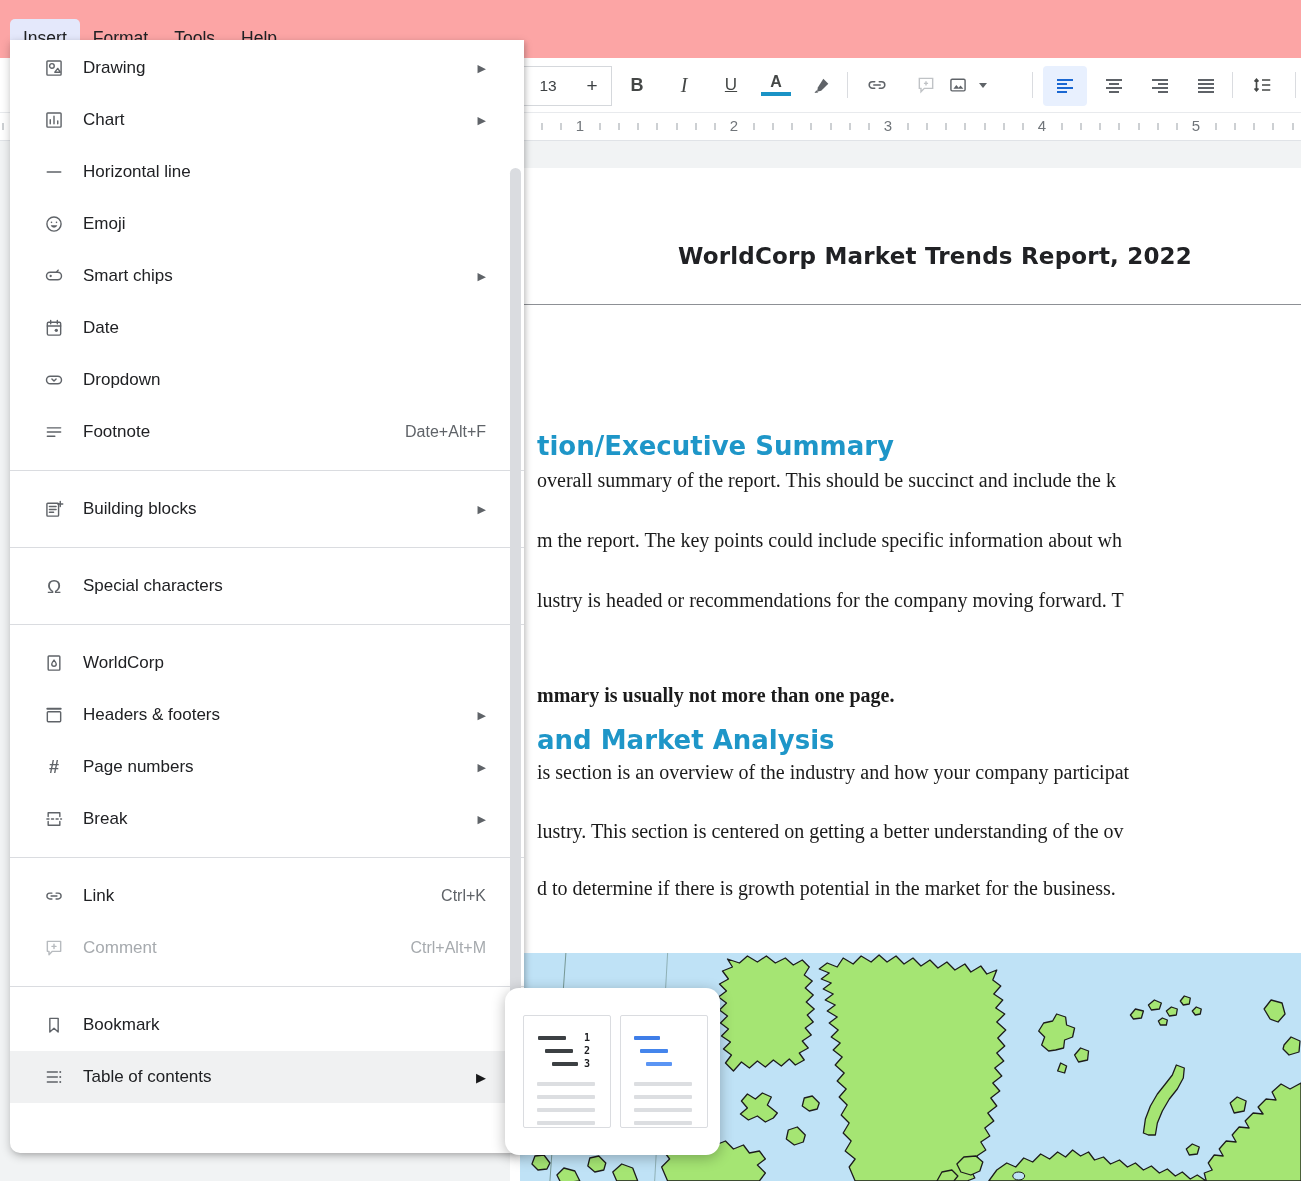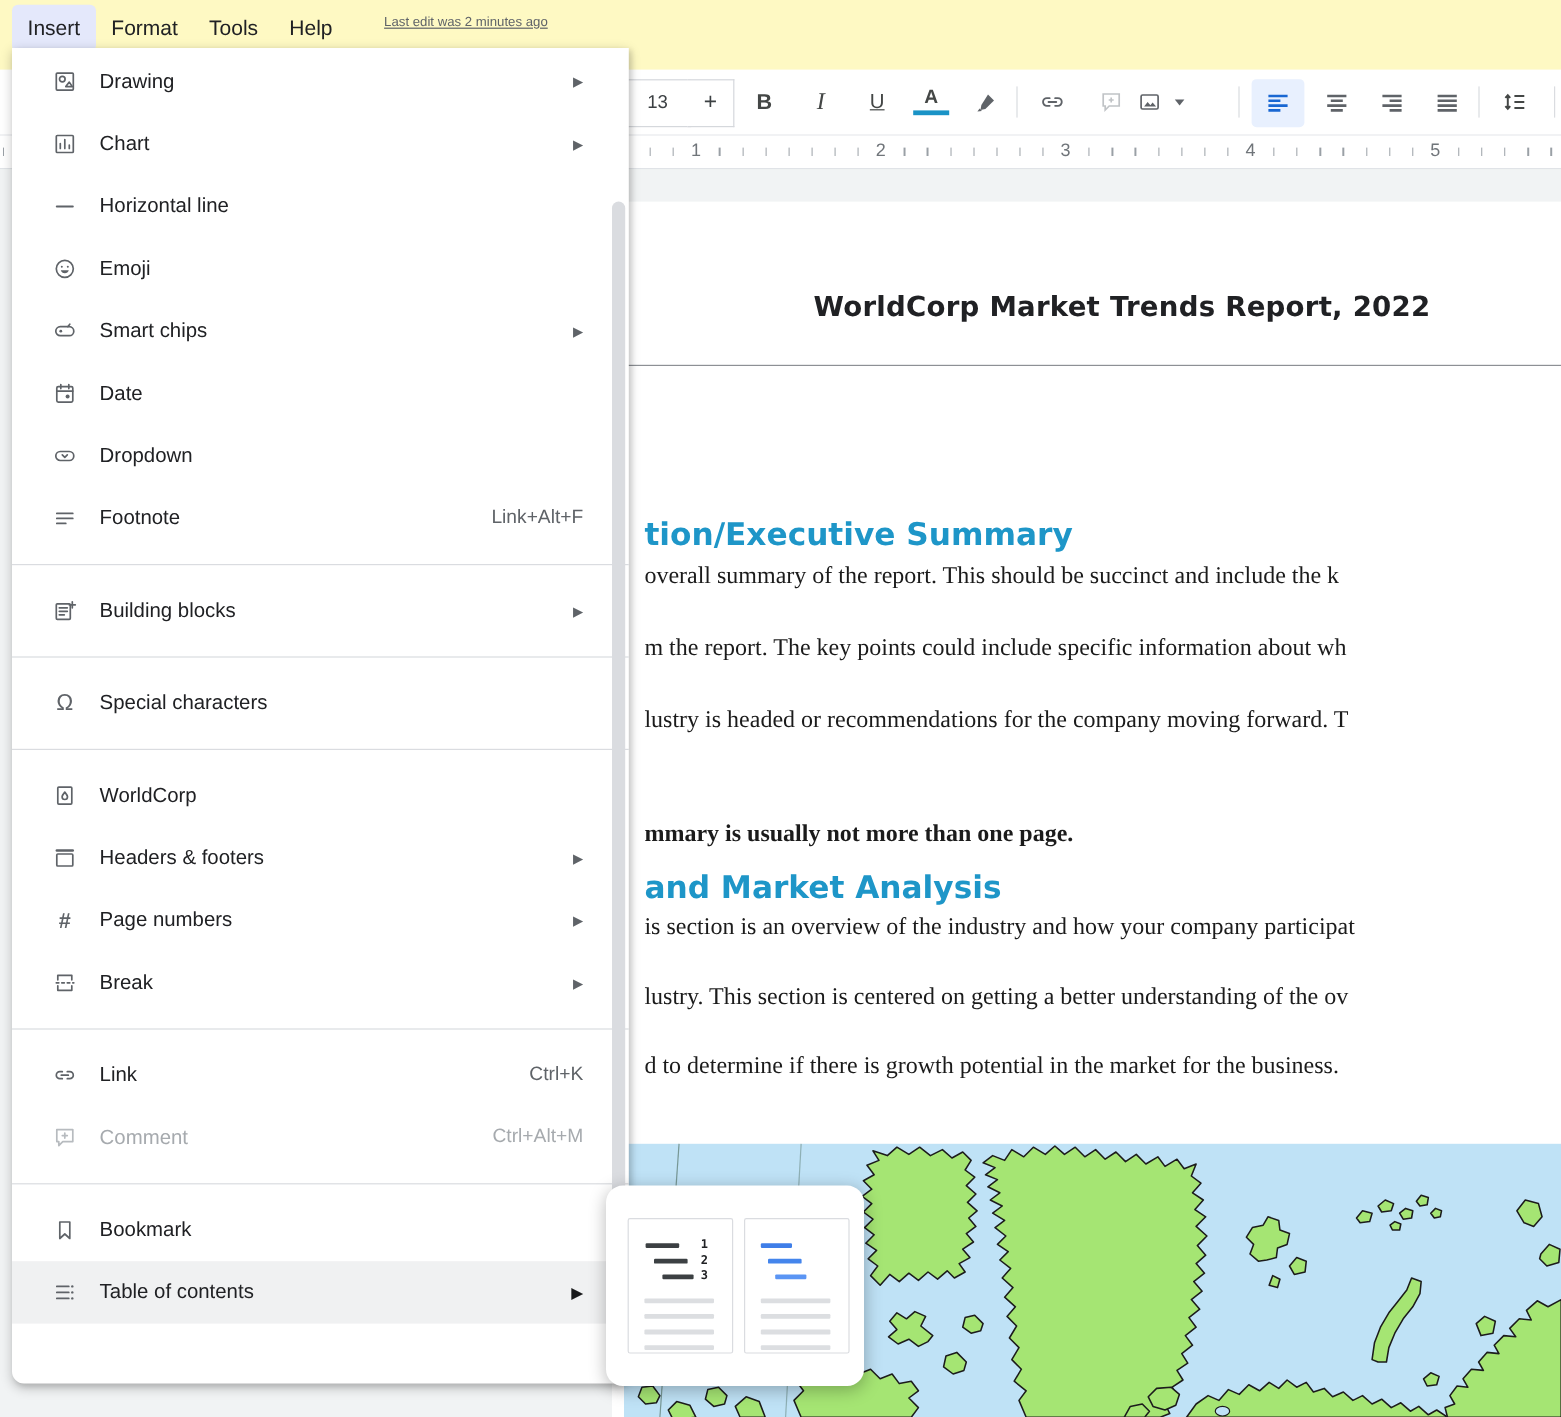--- a/index.html
+++ b/index.html
@@ -1,19 +1,19 @@
 <!DOCTYPE html>
 <html><head>
 <meta charset="utf-8">
 <style>
   html,body{margin:0;padding:0;background:#fff;}
   .stage{position:relative;width:1301px;height:1181px;overflow:hidden;background:#fff;
          font-family:"Liberation Sans",sans-serif;-webkit-font-smoothing:antialiased;}
   
-  .menubar{position:absolute;top:0;left:0;right:0;height:58px;background:#fef9c3;display:flex;align-items:flex-start;z-index:30;}
+  .menubar{position:absolute;top:0;left:0;right:0;height:58px;background:#fca5a5;display:flex;align-items:flex-end;z-index:30;}
   .mb-item{font-size:17.5px;color:#202124;padding:9px 13px;margin-top:4px;border-radius:5px;cursor:default;}
   .mb-item.first{margin-left:10px;}
   .mb-item.active{background:#e4e8fb;}
   .mb-status{margin-left:30px;margin-top:13px;font-size:11px;color:#5f6368;text-decoration:underline;}
   
   .toolbar{position:absolute;top:58px;left:0;right:0;height:54px;background:#fff;border-bottom:1px solid #e8eaed;z-index:5;}
   .tb{position:absolute;display:flex;align-items:center;justify-content:center;color:#444746;}
   .fsbox{top:8px;height:38px;border:1px solid #d5d8dc;font-size:15.5px;color:#3c4043;background:#fff;}
   .tbtn{top:0;height:54px;width:36px;}
   .vsep{position:absolute;top:14px;height:26px;width:1px;background:#dadce0;}
@@ -298,21 +298,21 @@
         </span>
       <span class="lbl">Dropdown</span>
     </div>
     <div class="mi">
       <span class="ic">
           <svg class="mic" width="20" height="20" viewBox="0 0 24 24">
             <path d="M4,7 h16 M4,12 h16 M4,17 h9"></path>
           </svg>
         </span>
       <span class="lbl">Footnote</span>
-      <span class="sc">Link+Alt+F</span>
+      <span class="sc">Date+Alt+F</span>
     </div>
     <div class="msep"></div>
     <div class="mi">
       <span class="ic">
           <svg class="mic" width="20" height="20" viewBox="0 0 24 24">
             <rect x="3.5" y="5" width="14" height="15.5" rx="1"></rect>
             <path d="M6.5,9 h8 M6.5,12.5 h8 M6.5,16 h5 M19.5,3 v6 M16.5,6 h6"></path>
           </svg>
         </span>
       <span class="lbl">Building blocks</span>

